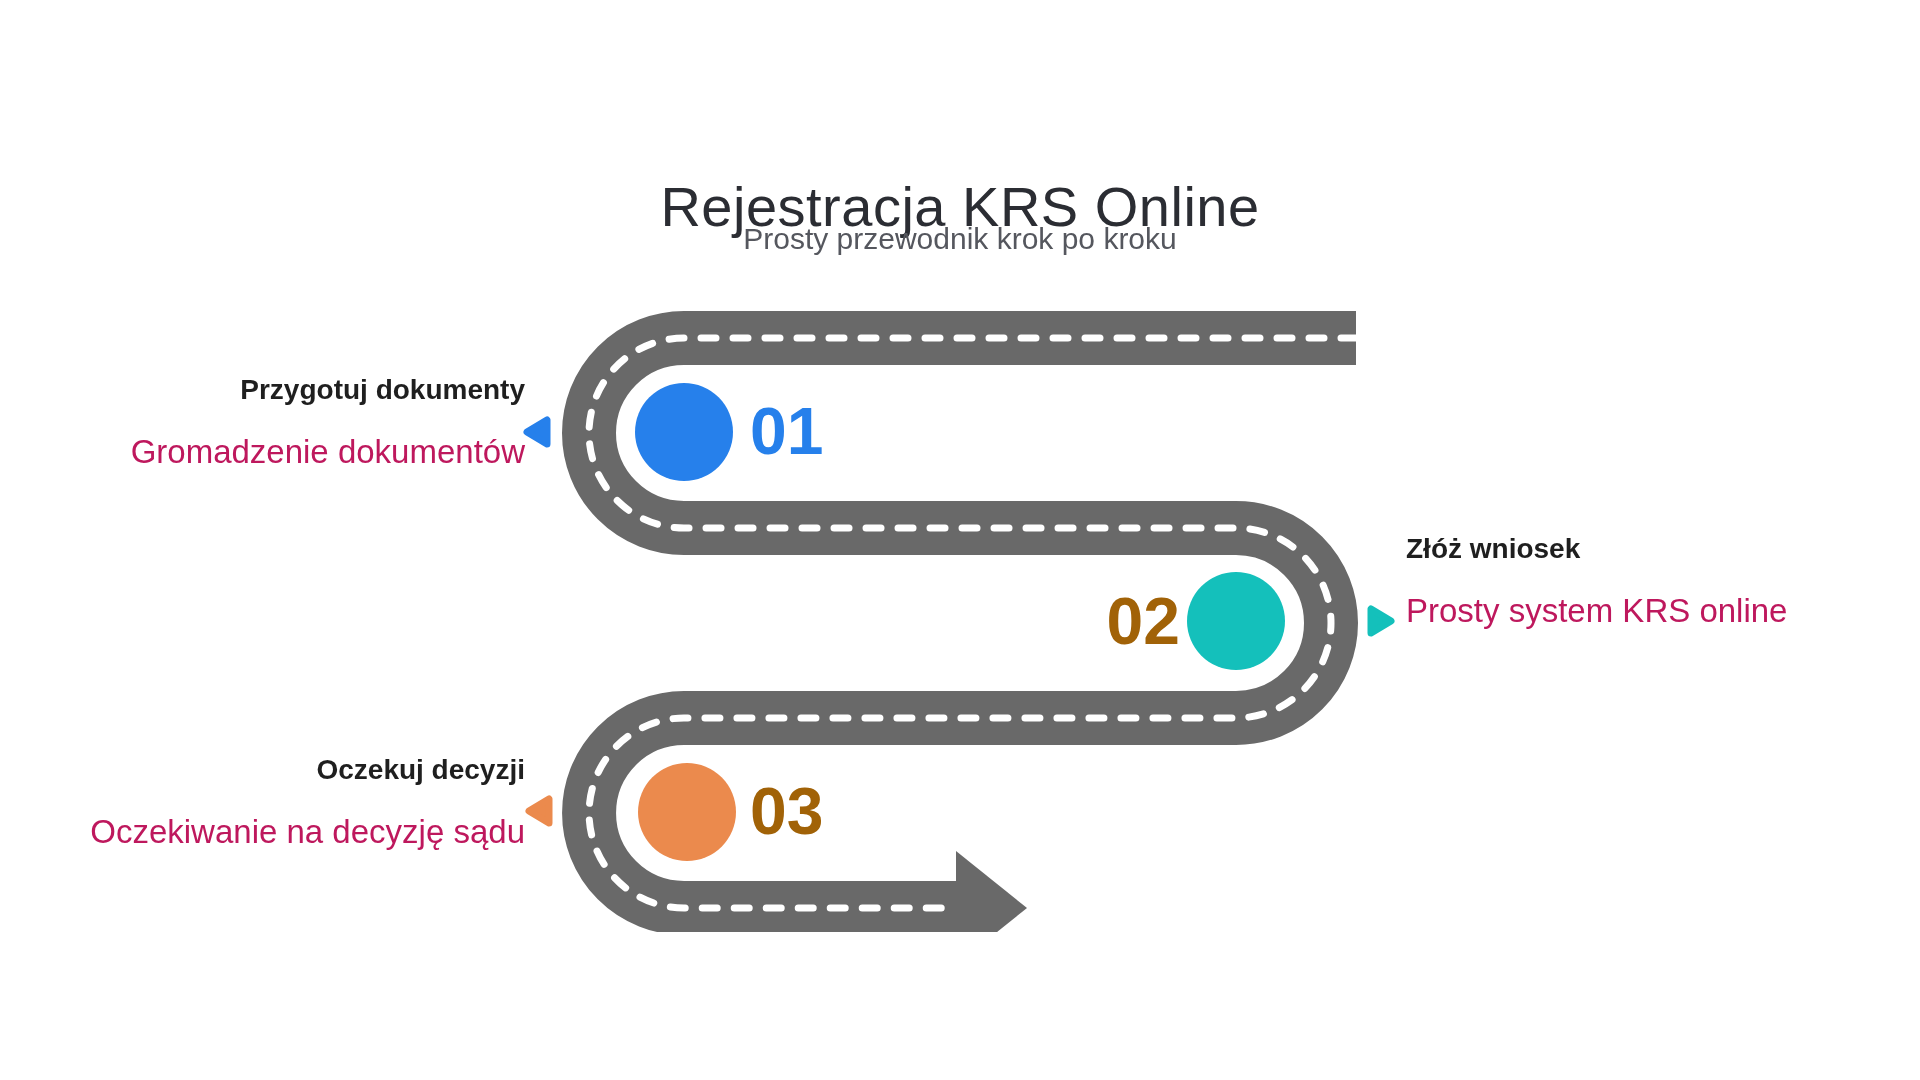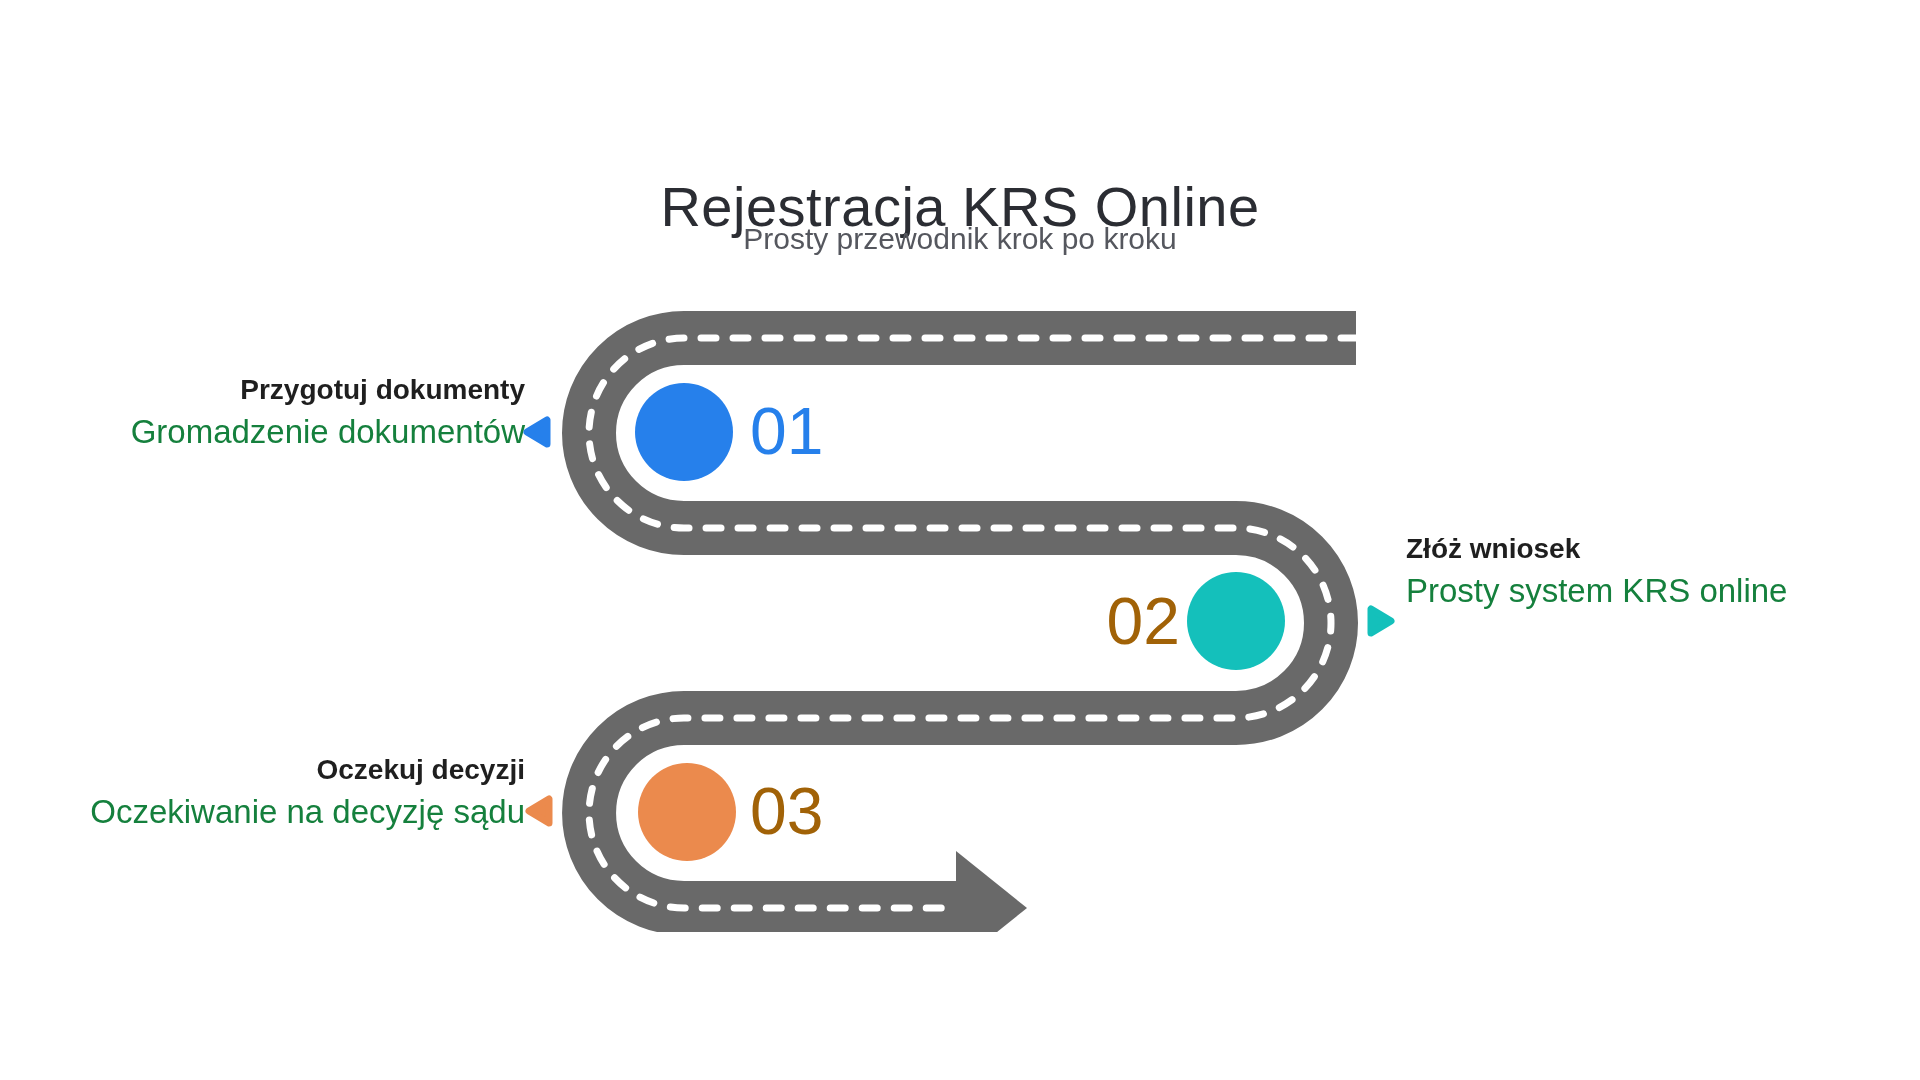--- a/index.html
+++ b/index.html
@@ -35,35 +35,35 @@
   .step-title {
     font-size: 28px;
     font-weight: 700;
     color: #1f1f1f;
     line-height: 44px;
     white-space: nowrap;
   }
   .step-desc {
     font-size: 33px;
     font-weight: 400;
-    color: #15803d;
+    color: #be185d;
     line-height: 40px;
-    margin-top: 0;
+    margin-top: 20px;
     white-space: nowrap;
   }
   .step-circle {
     position: absolute;
     width: 98px; height: 98px;
     border-radius: 50%;
   }
   .step-number {
     position: absolute;
     font-size: 66px;
     line-height: 66px;
-    font-weight: 400;
+    font-weight: 700;
     white-space: nowrap;
     text-align: right;
   }
   .pointer { position: absolute; }
 </style>
 </head>
 <body>
 
 <div id="canvas">
 

